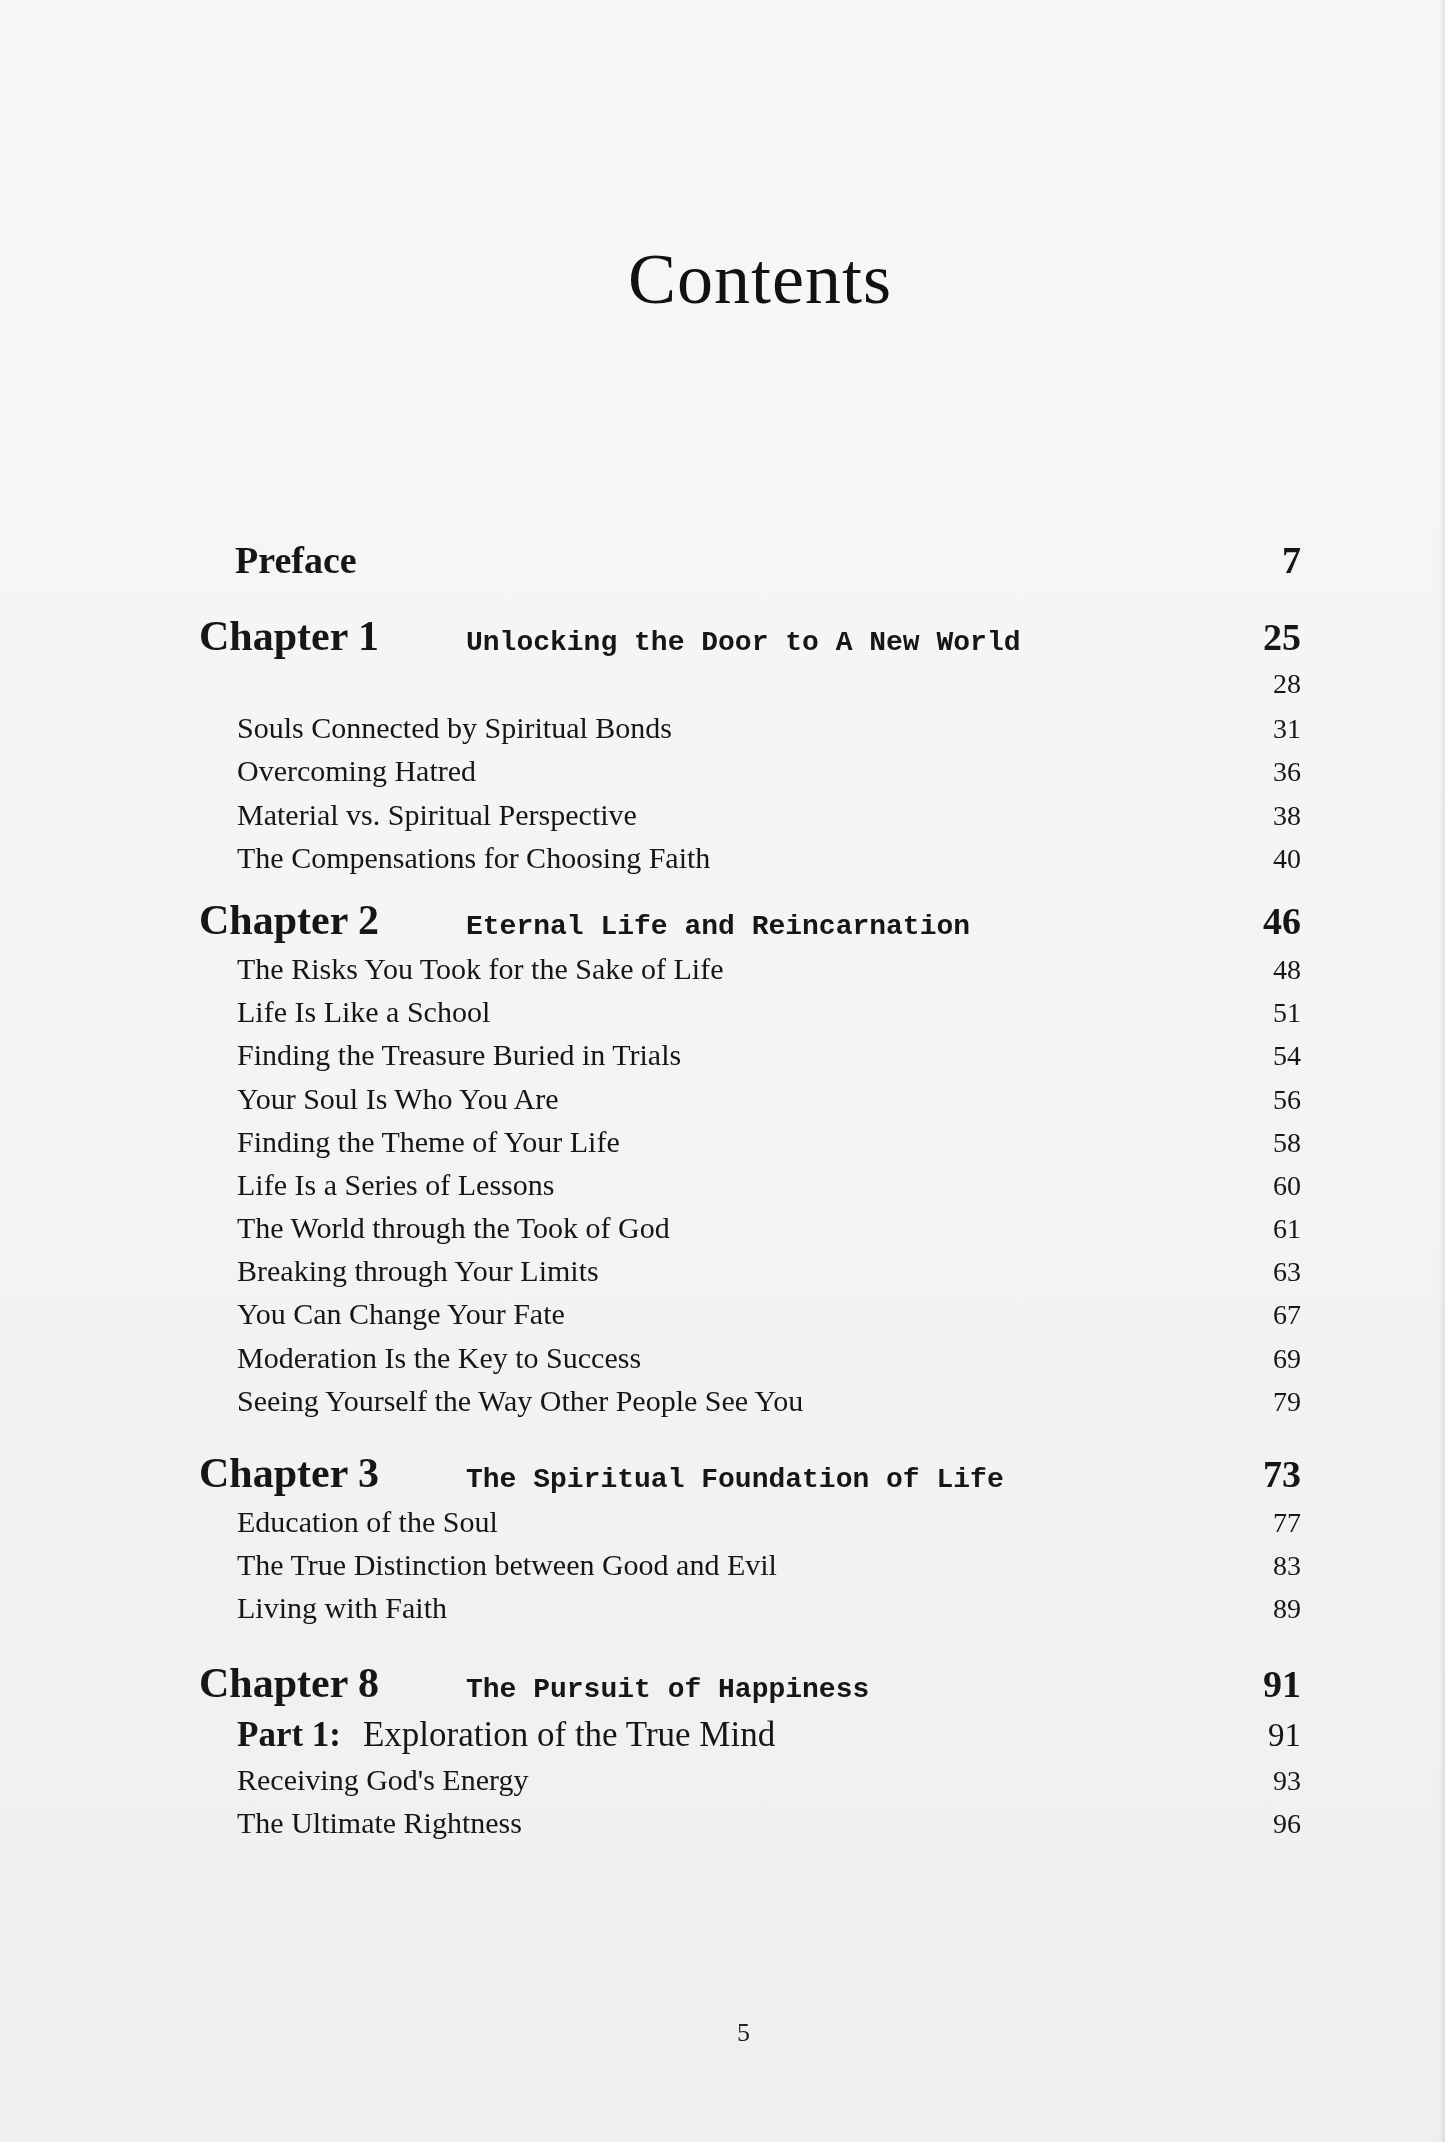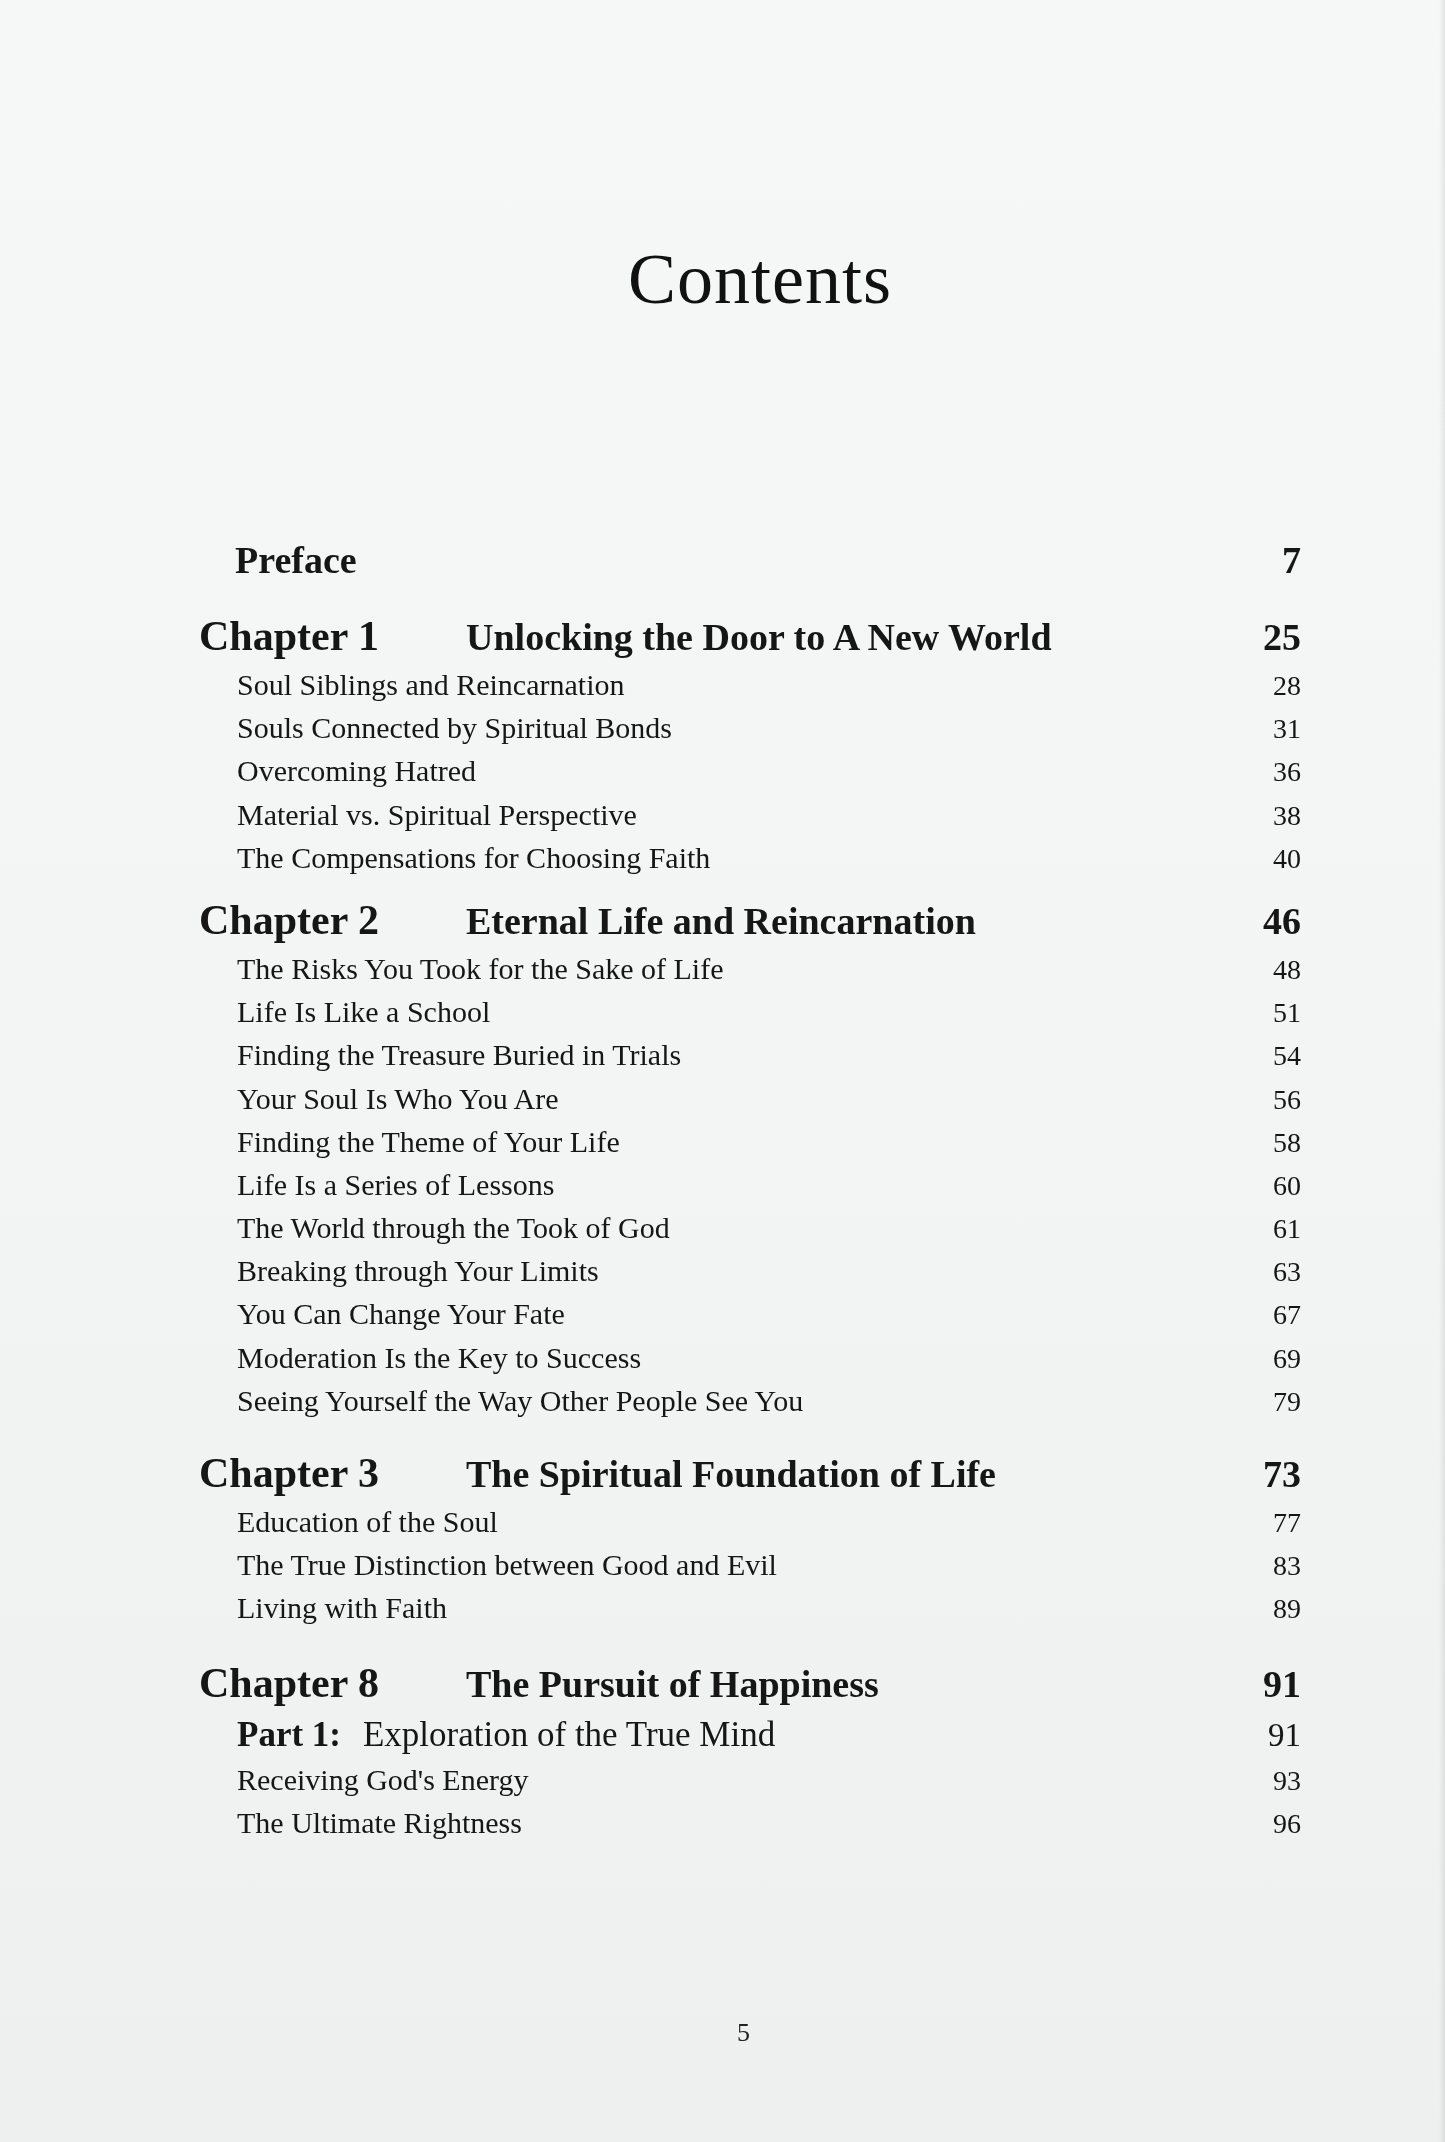--- a/index.html
+++ b/index.html
@@ -67,21 +67,22 @@
       font-size: 42px;
       height: 56px;
     }
     .row.chapter .chap-label {
       width: 267px;
       flex: none;
       font-weight: bold;
     }
     .row.chapter .chap-title {
       font-weight: bold;
-      font-size: 38px;
+      font-size: 28px;
+      font-family: Liberation Mono, monospace;
     }
     .row.chapter .num {
       font-weight: bold;
       font-size: 38px;
       font-family: Liberation Serif, serif;
     }
     .row.sub {
       font-size: 30px;
       height: 43.2px;
       padding-left: 38px;
@@ -122,21 +123,20 @@
       <span>Preface</span>
       <span class="num">7</span>
     </div>
 
     <div class="row chapter">
       <span class="chap-label">Chapter 1</span>
       <span class="chap-title">Unlocking the Door to A New World</span>
       <span class="num">25</span>
     </div>
     <div class="row sub">
-      <span>Soul Siblings and Reincarnation</span>
       <span class="num">28</span>
     </div>
     <div class="row sub">
       <span>Souls Connected by Spiritual Bonds</span>
       <span class="num">31</span>
     </div>
     <div class="row sub">
       <span>Overcoming Hatred</span>
       <span class="num">36</span>
     </div>

